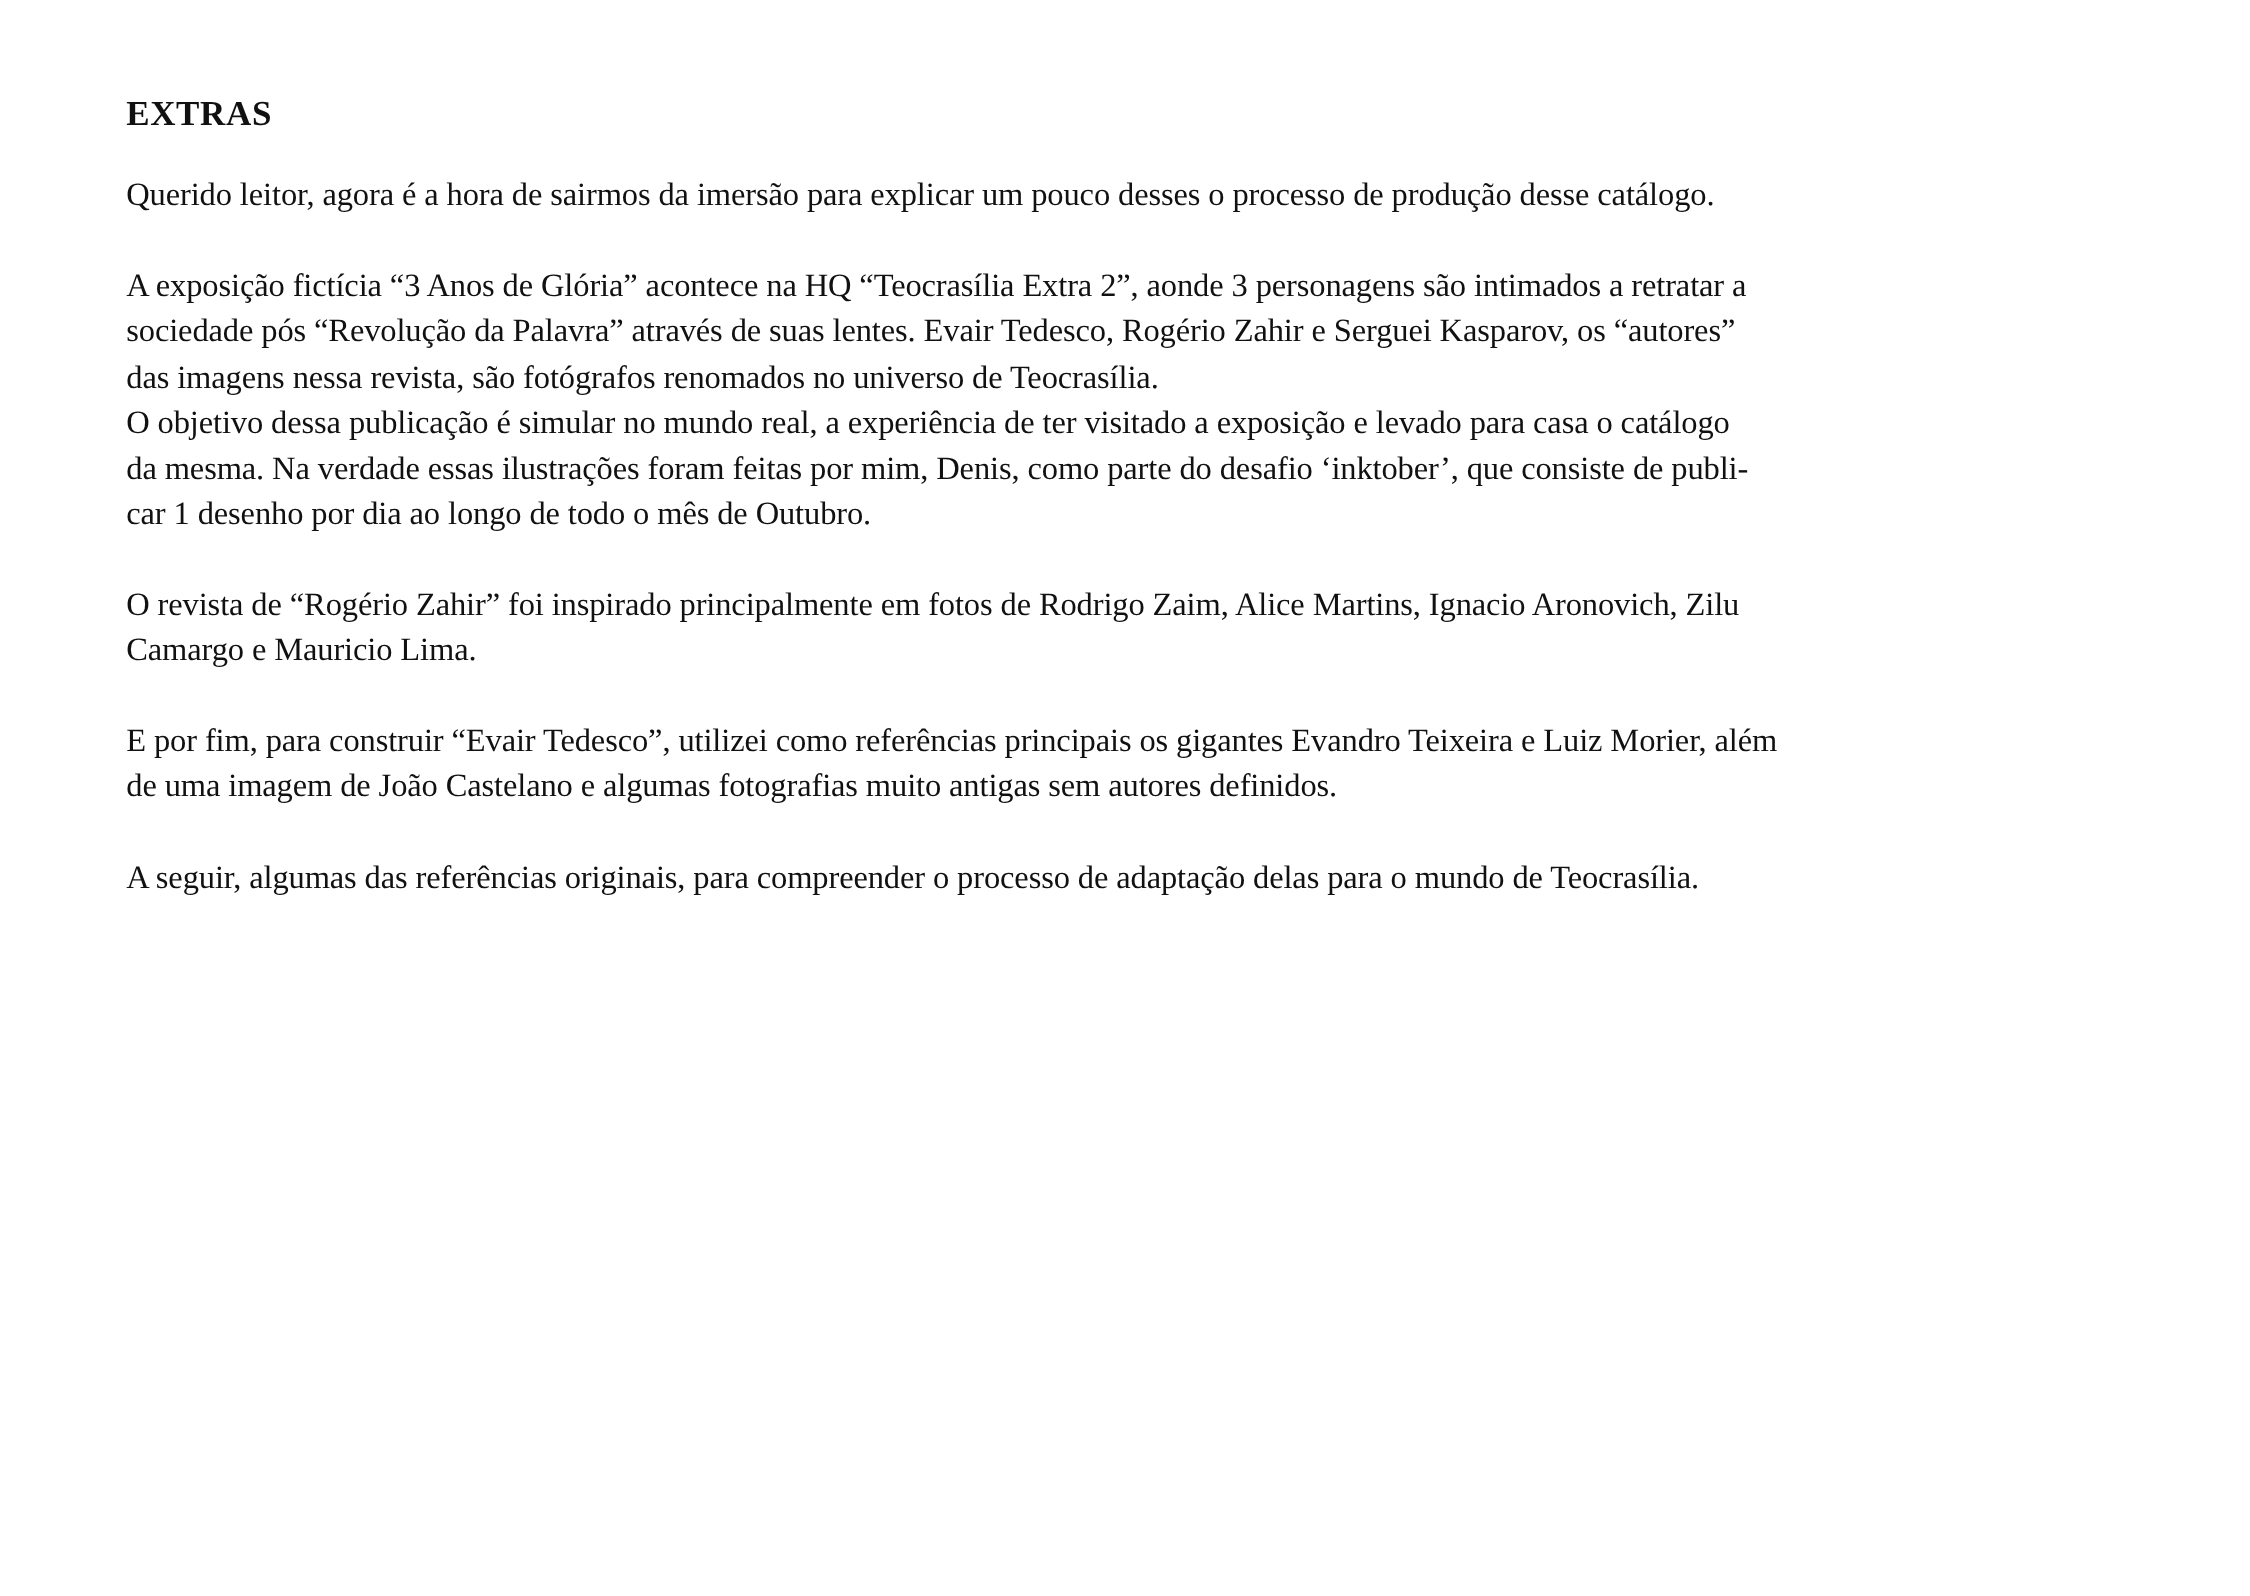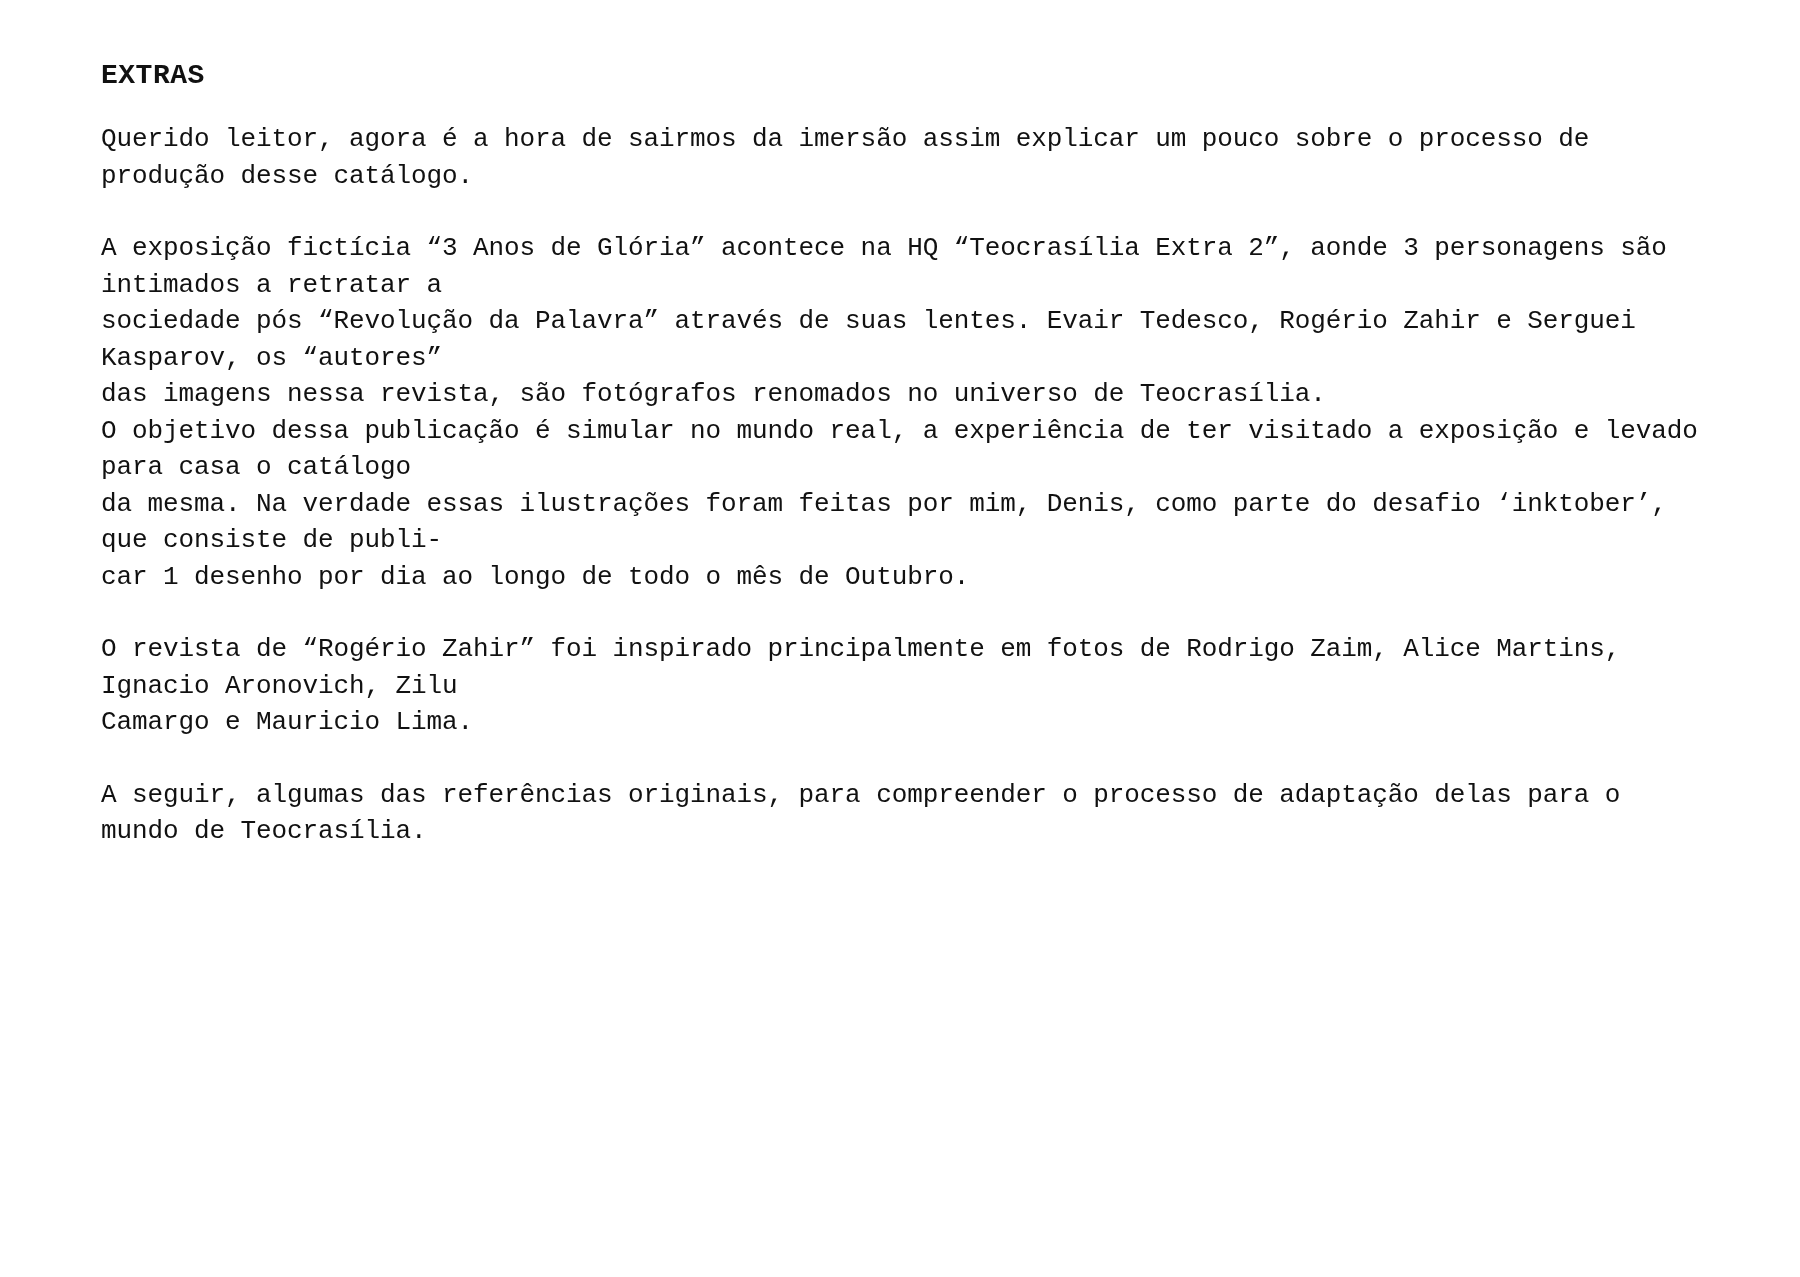--- a/index.html
+++ b/index.html
@@ -6,22 +6,22 @@
     margin: 0;
     padding: 0;
     background: #ffffff;
   }
   .page {
     position: relative;
     width: 1800px;
     height: 1277px;
     background: #ffffff;
     box-sizing: border-box;
-    padding: 60px 90px 40px 101px;
-    font-family: Liberation Mono, monospace;
+    padding: 76px 90px 40px 101px;
+    font-family: Liberation Serif, serif;
     color: #111111;
     overflow: hidden;
   }
   .title {
     font-size: 28px;
     font-weight: 700;
     letter-spacing: 0.5px;
     margin: 0 0 30px 0;
     color: #111111;
   }
@@ -38,23 +38,25 @@
   }
   .para.first {
     margin-top: 0;
   }
 </style>
 </head>
 <body>
 
 <div class="page">
   <h1 class="title">EXTRAS</h1>
-  <p class="para first">Querido leitor, agora é a hora de sairmos da imersão assim explicar um pouco sobre o processo de produção desse catálogo.</p>
+  <p class="para first">Querido leitor, agora é a hora de sairmos da imersão para explicar um pouco desses o processo de produção desse catálogo.</p>
   <p class="para gap-large">A exposição fictícia “3 Anos de Glória” acontece na HQ “Teocrasília Extra 2”, aonde 3 personagens são intimados a retratar a
 sociedade pós “Revolução da Palavra” através de suas lentes. Evair Tedesco, Rogério Zahir e Serguei Kasparov, os “autores”
 das imagens nessa revista, são fotógrafos renomados no universo de Teocrasília.
 O objetivo dessa publicação é simular no mundo real, a experiência de ter visitado a exposição e levado para casa o catálogo
 da mesma. Na verdade essas ilustrações foram feitas por mim, Denis, como parte do desafio ‘inktober’, que consiste de publi-
 car 1 desenho por dia ao longo de todo o mês de Outubro.</p>
   <p class="para">O revista de “Rogério Zahir” foi inspirado principalmente em fotos de Rodrigo Zaim, Alice Martins, Ignacio Aronovich, Zilu
 Camargo e Mauricio Lima.</p>
+  <p class="para">E por fim, para construir “Evair Tedesco”, utilizei como referências principais os gigantes Evandro Teixeira e Luiz Morier, além
+de uma imagem de João Castelano e algumas fotografias muito antigas sem autores definidos.</p>
   <p class="para">A seguir, algumas das referências originais, para compreender o processo de adaptação delas para o mundo de Teocrasília.</p>
 </div>
 
 </body></html>

